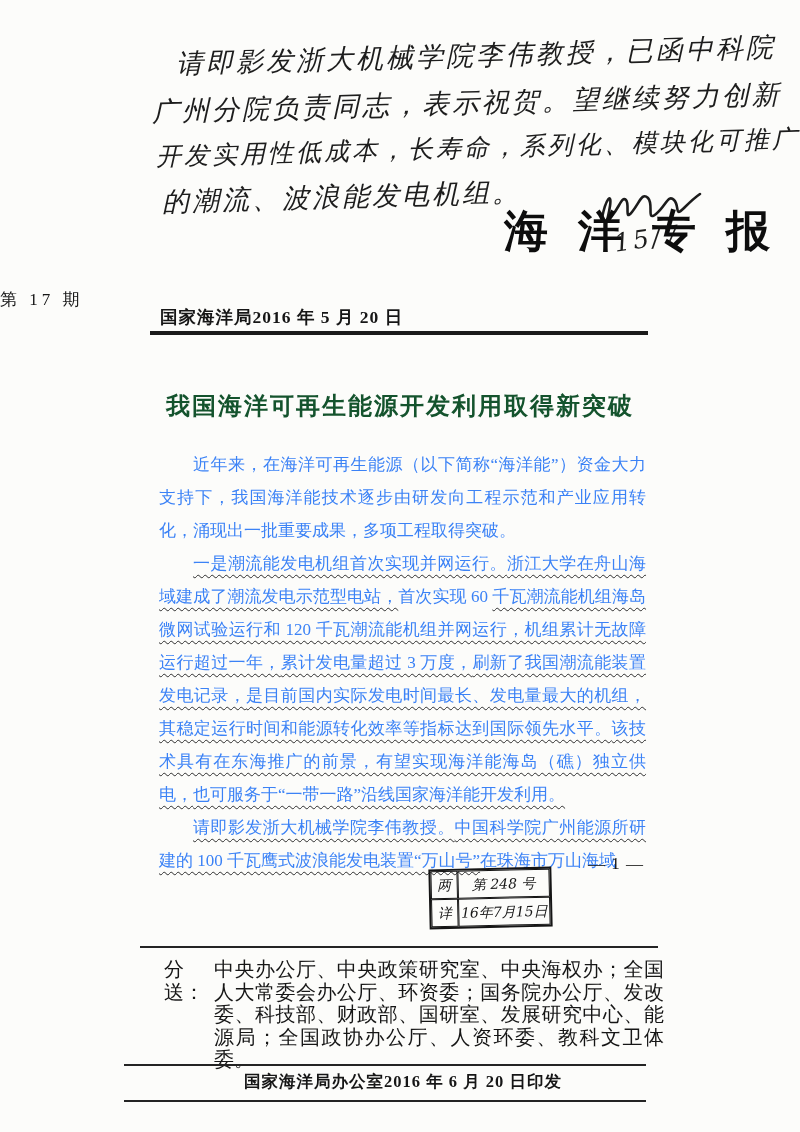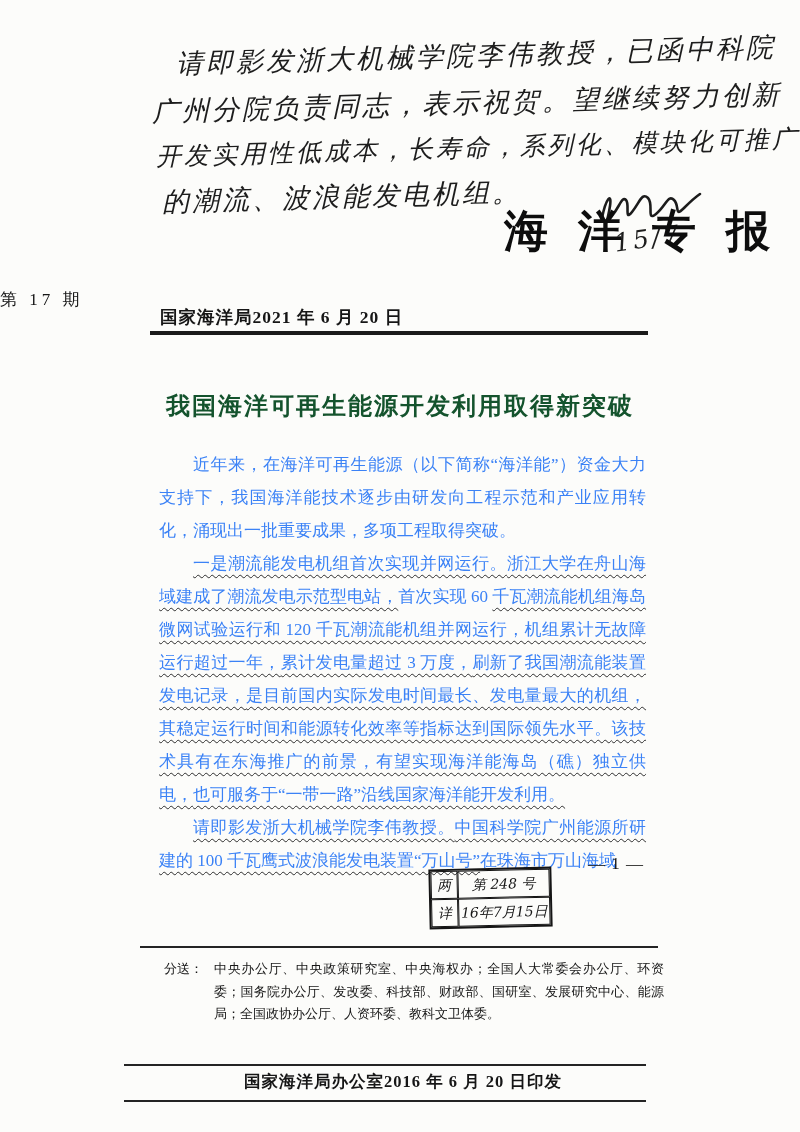--- a/index.html
+++ b/index.html
@@ -76,21 +76,21 @@
   .stamp div{
     border:1px solid #151515;
     font-family:"DejaVu Serif",serif;font-style:italic;
     font-size:14px;line-height:26px;height:26px;
     text-align:center;white-space:nowrap;overflow:visible;
   }
   
   .dist-rule{position:absolute;top:946px;left:140px;width:518px;height:2px;background:#242424;}
   .distribution{
     position:absolute;top:958px;left:164px;width:500px;
-    font-size:13px;line-height:22.5px;display:flex;font-family:Liberation Serif, serif;
+    font-size:20px;line-height:22.5px;display:flex;font-family:Liberation Serif, serif;
   }
   .dist-label{flex:0 0 50px;}
   .dist-body{flex:1;text-align:justify;}
   .dist-body div{margin:0;}
   
   .foot-rule-1{position:absolute;top:1064px;left:124px;width:522px;height:2px;background:#242424;}
   .footer-row{
     position:absolute;top:1071px;left:164px;width:478px;
     display:flex;justify-content:center;
     font-size:16.5px;font-weight:600;letter-spacing:1px;
@@ -109,21 +109,21 @@
 
   <svg class="sig-svg" style="top:178px;left:596px;" width="110" height="60" viewBox="0 0 110 60">
     <path d="M6,40 C10,20 16,14 14,28 C12,42 8,48 16,38 C24,28 26,18 30,22 C34,26 28,44 36,34 C44,24 46,14 52,20 C58,26 50,44 60,36 C70,28 72,16 78,22 C84,28 78,40 88,30 C94,24 98,20 104,16" fill="none" stroke="#1c1c1c" stroke-width="2.6" stroke-linecap="round"></path>
   </svg>
   <div class="hw hw-sign-date" style="top:224px;left:614px;">15/7</div>
 
   <div class="masthead">海洋专报</div>
   <div class="issue">第 17 期</div>
   <div class="header-row">
     <span>国家海洋局</span>
-    <span>2021 年 6 月 20 日</span>
+    <span>2016 年 5 月 20 日</span>
   </div>
   <div class="rule-thick"></div>
 
   <div class="article-title">我国海洋可再生能源开发利用取得新突破</div>
 
   <div class="body-text">
     <p><span>近年来，在海洋可再生能源（以下简称“海洋能”）资金大力支持下，我国海洋能技术逐步由研发向工程示范和产业应用转化，涌现出一批重要成果，多项工程取得突破。</span></p>
     <p><span class="u">一是潮流能发电机组首次实现并网运行。</span><span class="u">浙江大学在舟山海域建成了潮流发电示范型电站，</span><span>首次实现 60 </span><span class="u">千瓦潮流能机组海岛微网试验运行和 120 千瓦潮流能机组并网运行，机组累计无故障运行超过一年，</span><span class="u">累计发电量超过 3 万度，</span><span class="u">刷新了我国潮流能装置发电记录，</span><span class="u">是目前国内实际发电时间最长、</span><span class="u">发电量最大的机组，</span><span class="u">其稳定运行时间和能源转化效率等指标达到国际领先水平。</span><span class="u">该技术具有在东海推广的前景，</span><span class="u">有望实现海洋能海岛（礁）独立供电，</span><span class="u">也可服务于“一带一路”沿线国家海洋能开发利用。</span></p>
     <p><span class="u">请即影发浙大机械学院李伟教授。</span><span class="u">中国科学院广州能源所研建的 100 千瓦鹰式波浪能发电装置“万山号”</span><span>在珠海市万山海域</span></p>
   </div>

